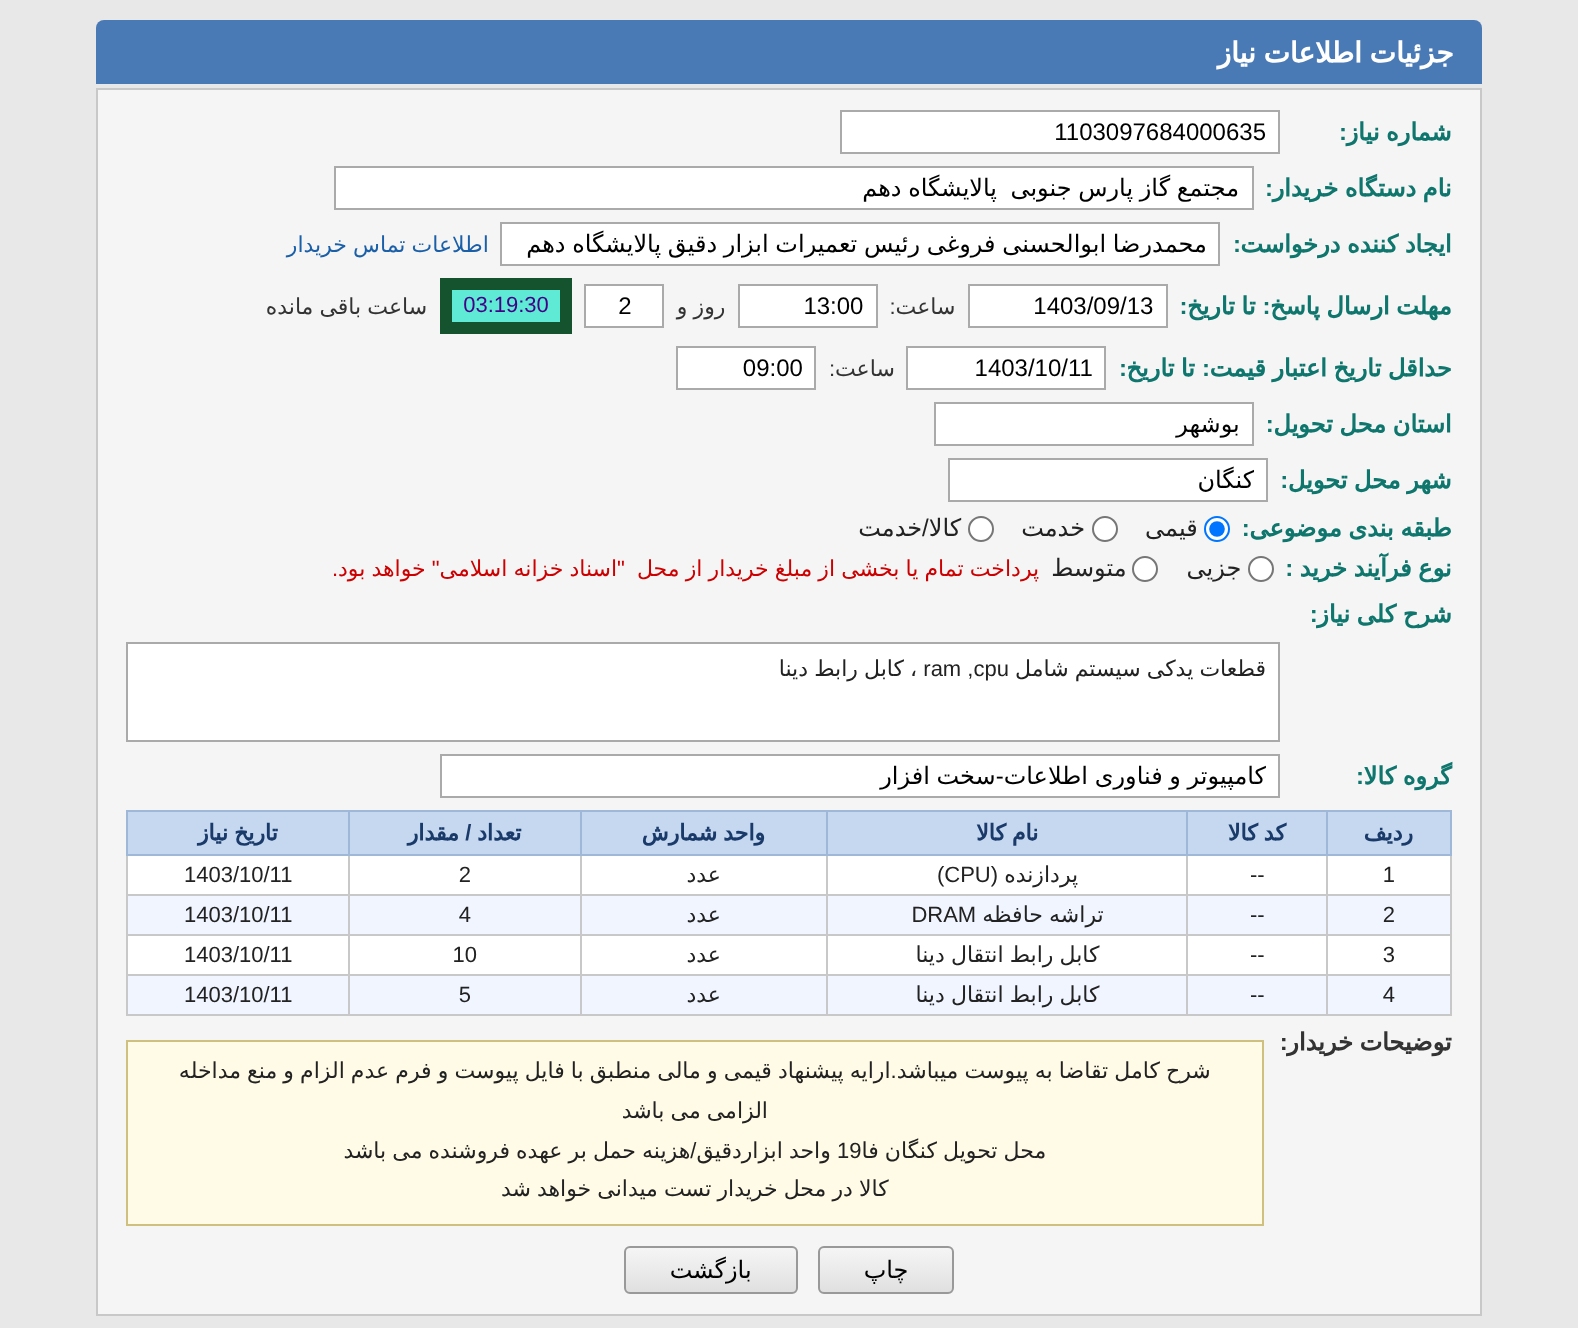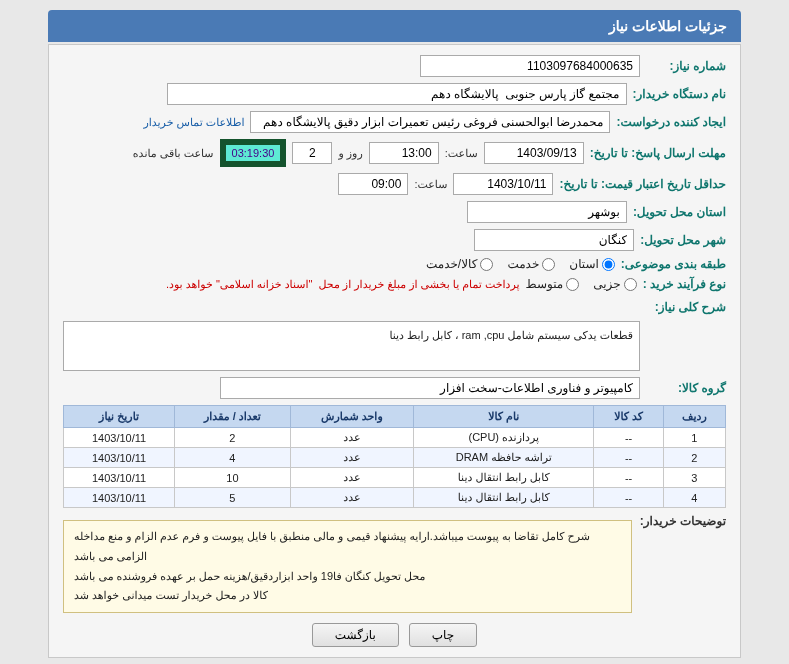--- a/index.html
+++ b/index.html
@@ -142,21 +142,21 @@
       border-radius: 3px;
       background: linear-gradient(to bottom, #f5f5f5, #e0e0e0);
     }
     .notes-section {
       background: #fffbe6;
       border: 1px solid #d0c080;
       padding: 6px 10px;
       font-size: 11px;
       line-height: 1.8;
       direction: rtl;
-      text-align: left;
+      text-align: center;
       margin-top: 6px;
     }
     .notes-label {
       font-weight: bold;
       color: #333;
       min-width: 80px;
       vertical-align: top;
     }
     .notes-row {
       display: flex;
@@ -221,21 +221,21 @@
     <div class="form-row">
       <div class="label">شهر محل تحویل:</div>
       <input class="input-box input-med" type="text" readonly="" value="کنگان" style="">
     </div>
 
     <div class="form-row">
       <div class="label">طبقه بندی موضوعی:</div>
       <div class="radio-group">
         <label class="radio-item">
           <input type="radio" name="category" checked="" style="">
-          <span>استان</span>
+          <span>قیمی</span>
         </label>
         <label class="radio-item">
           <input type="radio" name="category" style="">
           <span>خدمت</span>
         </label>
         <label class="radio-item">
           <input type="radio" name="category" style="">
           <span>کالا/خدمت</span>
         </label>
       </div>

